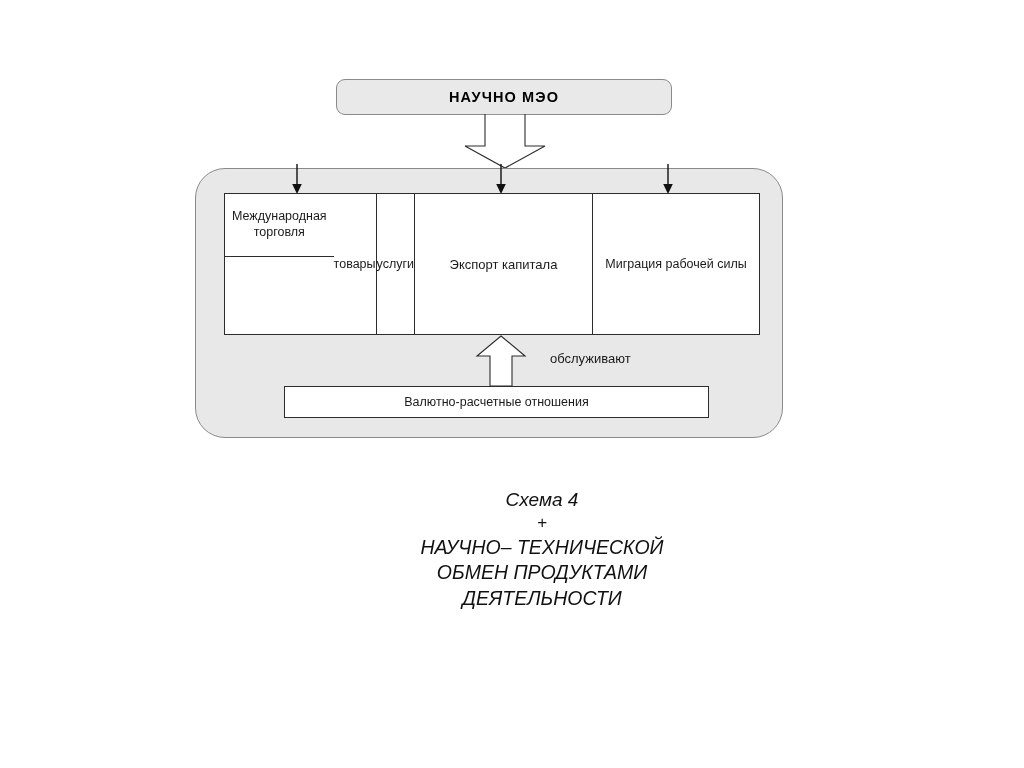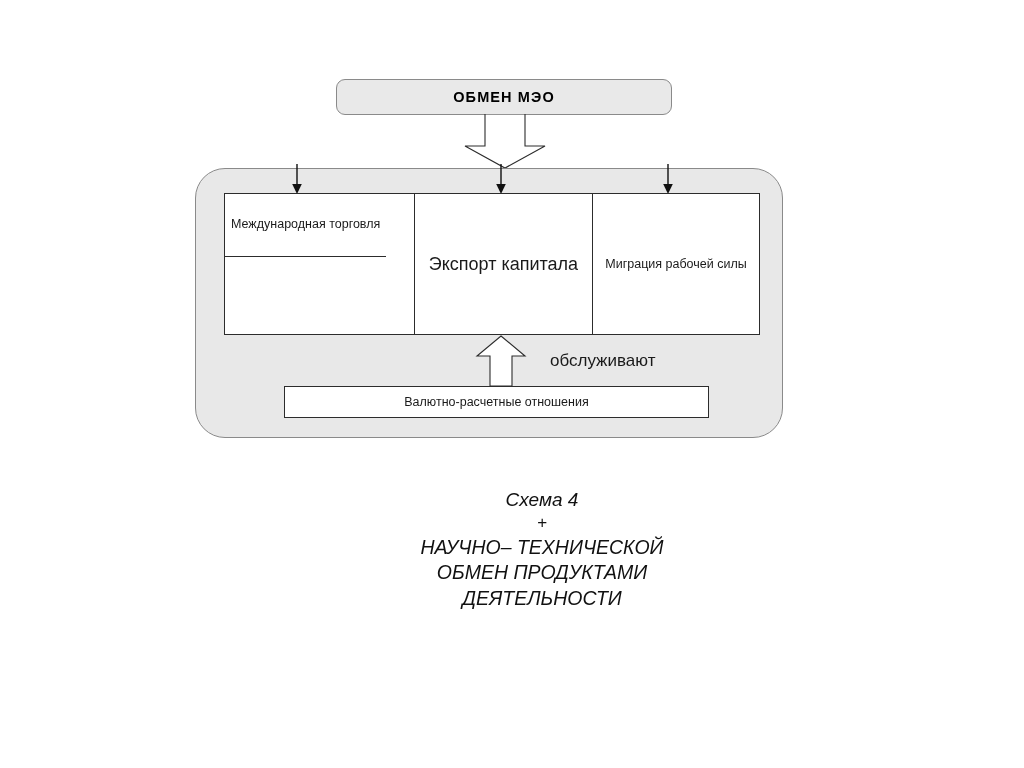--- a/index.html
+++ b/index.html
@@ -114,21 +114,21 @@
     align-items: center;
     justify-content: center;
     font-size: 12.5px;
   }
   .trade-sub-cell.first {
     border-right: 1px solid #2c2c2c;
   }
   .col-capital {
     width: 178px;
     border-right: 1px solid #2c2c2c;
-    font-size: 18px;
+    font-size: 13px;
     padding: 14px 6px;
   }
   .col-migration {
     width: 166px;
     font-size: 12.5px;
     line-height: 1.3;
     padding: 17px 6px;
   }
 
   
@@ -147,21 +147,21 @@
     left: 475px;
     top: 335px;
     width: 52px;
     height: 52px;
   }
 
   .serve-label {
     position: absolute;
     left: 550px;
     top: 351px;
-    font-size: 17px;
+    font-size: 13px;
     color: #1a1a1a;
     white-space: nowrap;
   }
 
   
   .currency-box {
     position: absolute;
     left: 284px;
     top: 386px;
     width: 425px;
@@ -198,21 +198,21 @@
     line-height: 1.32;
     white-space: nowrap;
   }
 </style>
 </head>
 <body>
 
 <div class="stage">
 
   <div class="header-box">
-    <span class="label">ОБМЕН МЭО</span>
+    <span class="label">НАУЧНО МЭО</span>
   </div>
 
   <div class="block-arrow-down">
     <svg viewBox="0 0 86 56" width="86" height="56" preserveAspectRatio="none" aria-hidden="true">
       <polygon points="23,0 63,0 63,32 83,32 43,54 3,32 23,32" fill="#ffffff" stroke="#2c2c2c" stroke-width="1.1" stroke-linejoin="miter"></polygon>
     </svg>
   </div>
 
   <div class="main-container"></div>
 
@@ -232,20 +232,24 @@
     <svg viewBox="0 0 14 30" width="14" height="30" aria-hidden="true">
       <line x1="7" y1="0" x2="7" y2="22" stroke="#111" stroke-width="1.4"></line>
       <polygon points="7,30 2.2,20 11.8,20" fill="#111"></polygon>
     </svg>
   </div>
 
   <div class="columns-table">
 
     <div class="col col-trade">
       <div class="trade-title">Международная торговля</div>
+      <div class="trade-sub">
+        <div class="trade-sub-cell first">товары</div>
+        <div class="trade-sub-cell">услуги</div>
+      </div>
     </div>
 
     <div class="col col-capital">
       <span>Экспорт капитала</span>
     </div>
 
     <div class="col col-migration">
       <span>Миграция рабочей силы</span>
     </div>
 

